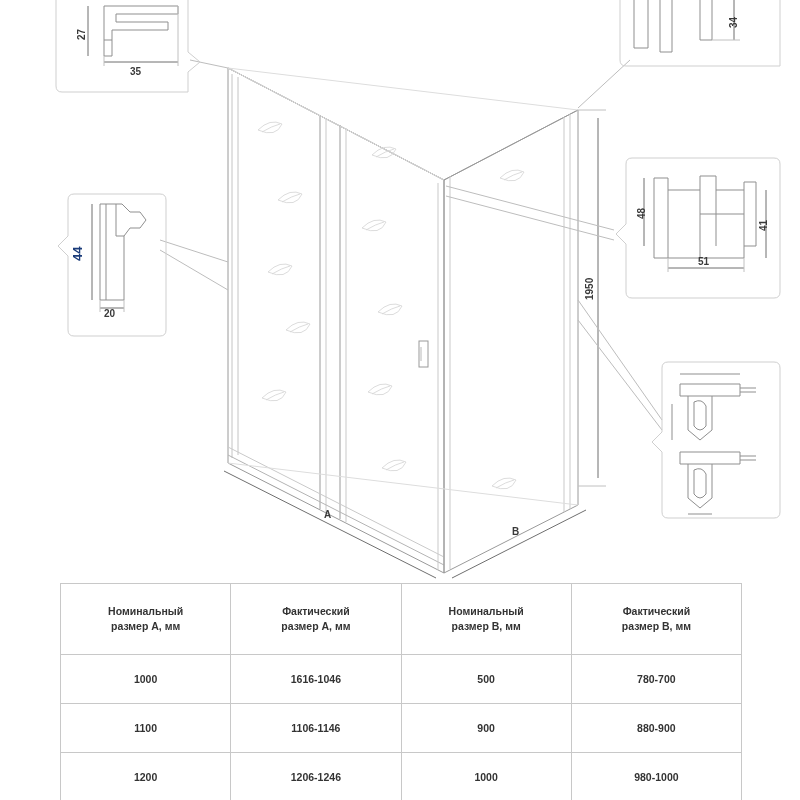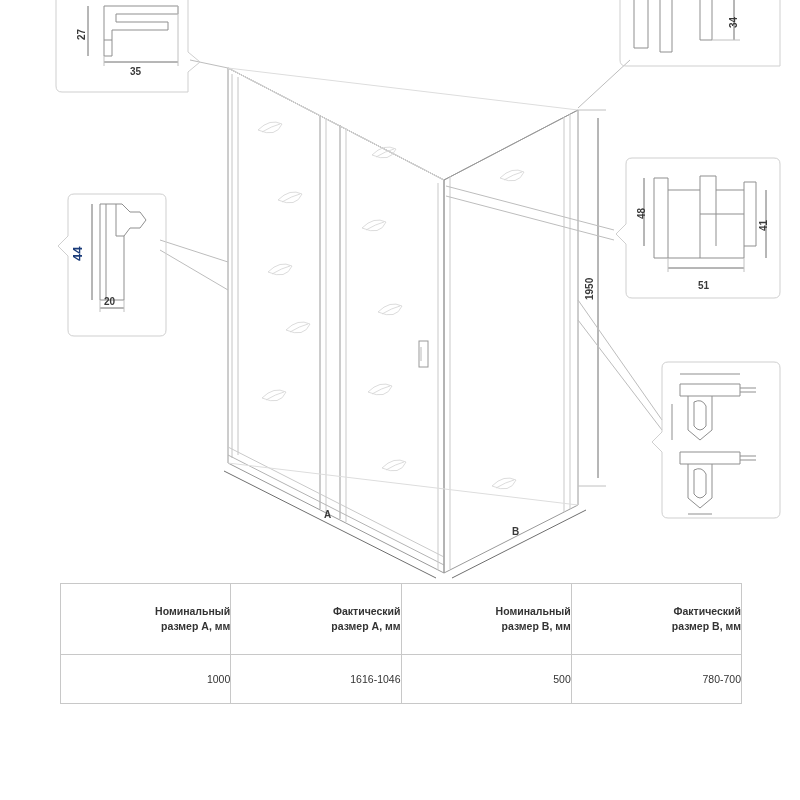--- a/index.html
+++ b/index.html
@@ -28,28 +28,28 @@
   #spec-table{
     position:absolute;
     left:60px; top:583px;
     width:682px;
     border-collapse:collapse;
     font-size:10.5px;
     color:#333;
   }
   #spec-table th,#spec-table td{
     border:1px solid #c8c8c8;
-    text-align:right;
+    text-align:center;
     vertical-align:middle;
     padding:0;
     font-weight:normal;
     margin-left:28px;
   }
   #spec-table th{height:70px;font-weight:bold;line-height:1.45;}
-  #spec-table td{height:48px;font-weight:normal;}
+  #spec-table td{height:48px;font-weight:bold;}
   #spec-table col{width:25%;}
 </style>
 </head>
 <body>
 
 <div id="stage">
 
 <svg viewBox="0 0 800 800">
   <defs>
     <marker id="ar" markerWidth="10" markerHeight="10" refX="9" refY="3" orient="auto">
@@ -199,25 +199,25 @@
     <line x1="688" y1="514" x2="712" y2="514" stroke="#8f8f8f" marker-start="arFS" marker-end="arF"></line>
   </g>
 </svg>
 
 <div class="lbl b rot" style="left:76px;top:40px;">27</div>
 <div class="lbl b" style="left:130px;top:66px;">35</div>
 
 <div class="lbl b rot" style="left:728px;top:28px;">34</div>
 
 <div class="lbl blue rot" style="left:70px;top:261px;">44</div>
-<div class="lbl b" style="left:104px;top:296px;">20</div>
+<div class="lbl b" style="left:104px;top:308px;">20</div>
 
 <div class="lbl b rot" style="left:636px;top:219px;">48</div>
 <div class="lbl b rot" style="left:758px;top:231px;">41</div>
-<div class="lbl b" style="left:698px;top:280px;">51</div>
+<div class="lbl b" style="left:698px;top:256px;">51</div>
 
 <div class="lbl rot" style="left:584px;top:300px;font-weight:bold;">1950</div>
 <div class="lbl b" style="left:324px;top:509px;">A</div>
 <div class="lbl b" style="left:512px;top:526px;">B</div>
 
 <table id="spec-table">
   <colgroup>
         <col>
         <col>
         <col>
@@ -235,16 +235,28 @@
 размер B, мм</span></th>
     </tr>
   </thead>
   <tbody>
     <tr>
       <td>1000</td>
       <td>1616-1046</td>
       <td>500</td>
       <td>780-700</td>
     </tr>
+    <tr>
+      <td>1100</td>
+      <td>1106-1146</td>
+      <td>900</td>
+      <td>880-900</td>
+    </tr>
+    <tr>
+      <td>1200</td>
+      <td>1206-1246</td>
+      <td>1000</td>
+      <td>980-1000</td>
+    </tr>
   </tbody>
 </table>
 
 </div>
 
 </body></html>

